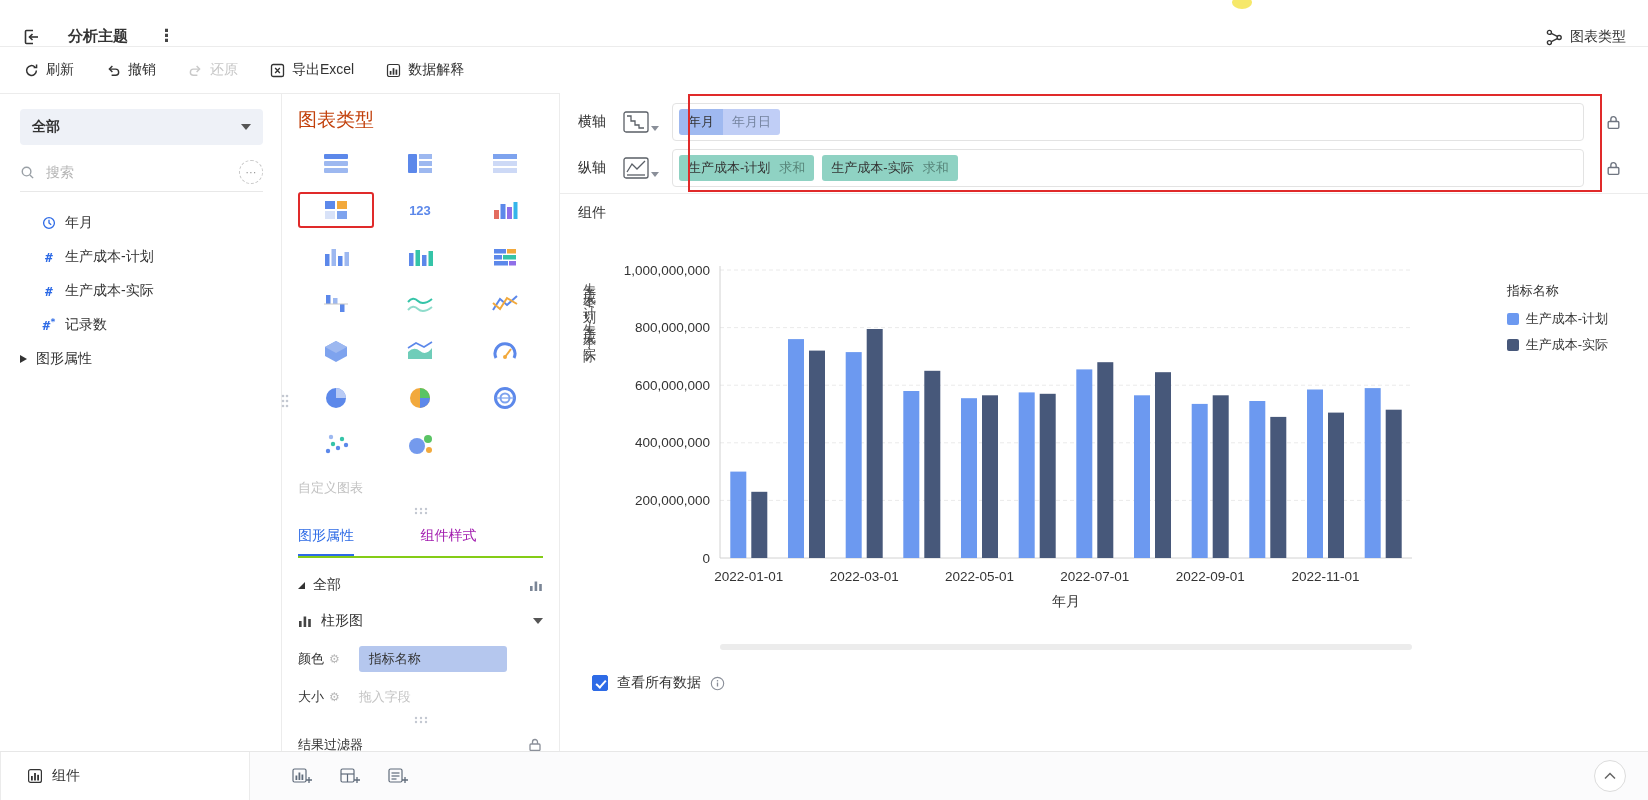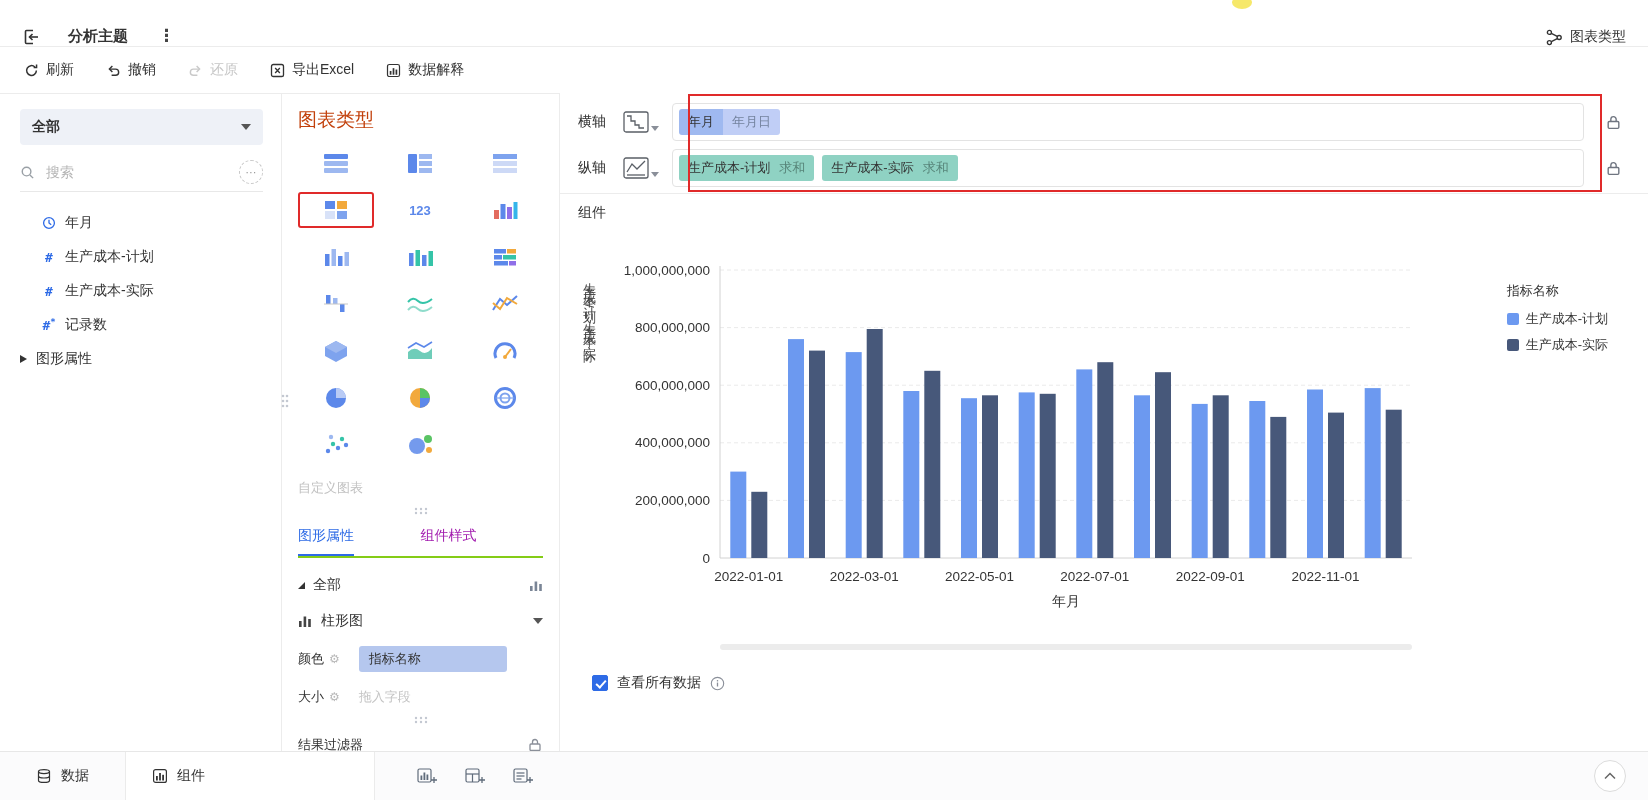--- a/index.html
+++ b/index.html
@@ -589,30 +589,20 @@
                 <rect x="7.3" y="7" width="1.4" height="4.2" fill="#8a8f99"></rect>
                 <rect x="7.3" y="4.3" width="1.4" height="1.5" fill="#8a8f99"></rect>
               </svg>
             </span>
         </div>
       </div>
     </main>
   </div>
 
   <footer class="bottombar">
-    <div class="btab">
-      <span>
-          <svg width="16" height="16" viewBox="0 0 16 16">
-            <ellipse cx="8" cy="3.6" rx="5.5" ry="2" fill="none" stroke="#333" stroke-width="1.2"></ellipse>
-            <path d="M2.5 3.6v8.8c0 1.1 2.5 2 5.5 2s5.5-.9 5.5-2V3.6" fill="none" stroke="#333" stroke-width="1.2"></path>
-            <path d="M2.5 8c0 1.1 2.5 2 5.5 2s5.5-.9 5.5-2" fill="none" stroke="#333" stroke-width="1.2"></path>
-          </svg>
-        </span>
-      <span>数据</span>
-    </div>
     <div class="btab active">
       <span>
           <svg width="16" height="16" viewBox="0 0 16 16">
             <rect x="1.6" y="1.6" width="12.8" height="12.8" rx="2" fill="none" stroke="#333" stroke-width="1.2"></rect>
             <rect x="4" y="8" width="1.8" height="4.5" fill="#333"></rect>
             <rect x="7.1" y="5" width="1.8" height="7.5" fill="#333"></rect>
             <rect x="10.2" y="6.8" width="1.8" height="5.7" fill="#333"></rect>
           </svg>
         </span>
       <span>组件</span>

